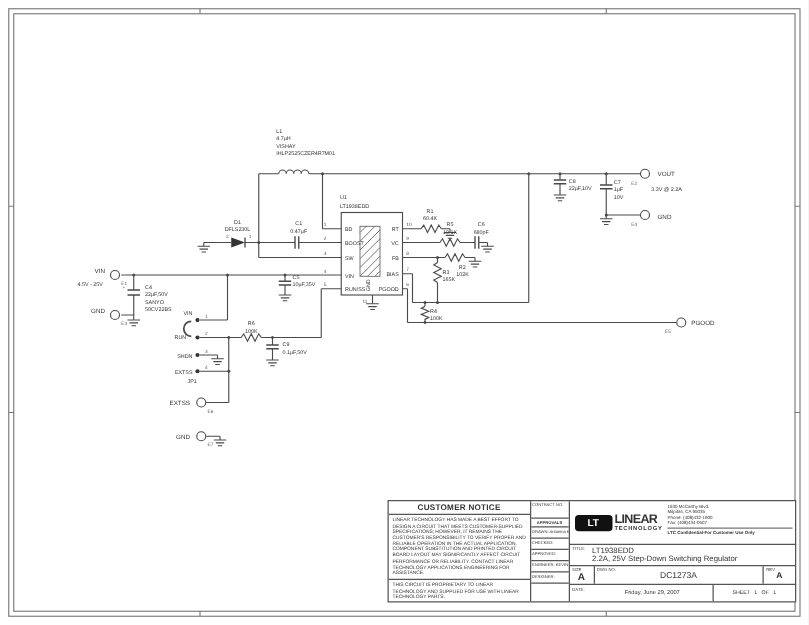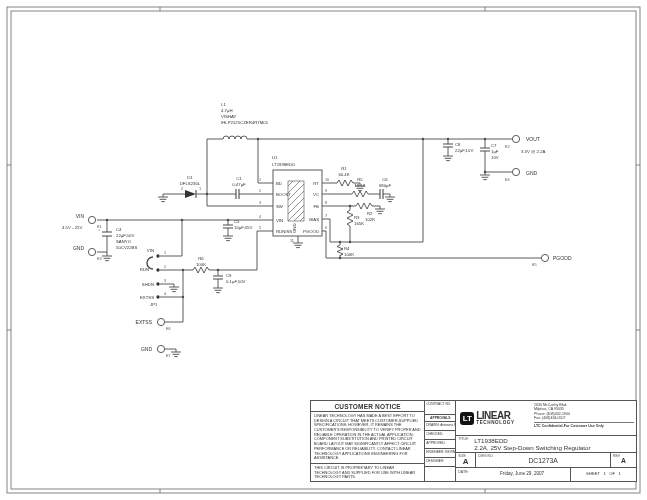--- a/index.html
+++ b/index.html
@@ -20,21 +20,21 @@
               border-bottom:1px solid #555;letter-spacing:.2px;}
   .notice .nb{font-size:3.9px;line-height:1.2;padding:2px 3px;border-bottom:1px solid #555;flex:0 0 auto;}
   .notice .np{font-size:3.9px;line-height:1.2;padding:2px 3px;}
   .appr{width:31px;border-right:1px solid #555;display:flex;flex-direction:column;font-size:3.3px;}
   .appr .cl{padding:1px;border-bottom:1px solid #555;height:11px;}
   .appr .ah{padding:1px;text-align:center;border-bottom:1px solid #555;font-weight:bold;}
   .appr .ar{padding:1px;border-bottom:1px solid #555;height:6px;white-space:nowrap;overflow:hidden;}
   .rt{width:181px;display:flex;flex-direction:column;}
   .row1{height:35px;display:flex;box-sizing:border-box;}
   .logo{flex:1;display:flex;align-items:center;padding:3px 2px 3px 4px;}
-  .lt-mark{width:14px;height:13px;background:#111;border-radius:3px;color:#fff;
+  .lt-mark{width:30px;height:13px;background:#111;border-radius:3px;color:#fff;
            font-size:8px;font-weight:bold;display:flex;align-items:center;
            justify-content:center;margin-right:2px;flex:0 0 auto;}
   .lt-words{line-height:1;}
   .lt-words .w1{font-size:10px;font-weight:bold;letter-spacing:-.5px;}
   .lt-words .w2{font-size:4.6px;font-weight:bold;letter-spacing:.6px;}
   .addr{width:104px;font-size:3.6px;line-height:1.25;padding:2px 2px 1px 2px;box-sizing:border-box;}
   .addr .conf{margin-top:1px;border-top:1px solid #777;padding-top:1px;font-weight:bold;white-space:nowrap;}
   .rowT{height:17px;border-top:1px solid #555;position:relative;box-sizing:border-box;padding:1px 2px 0 18px;}
   .rowT .lab{position:absolute;left:2px;top:1px;font-size:3.6px;color:#444;}
   .rowT .t1{font-size:6.2px;}

